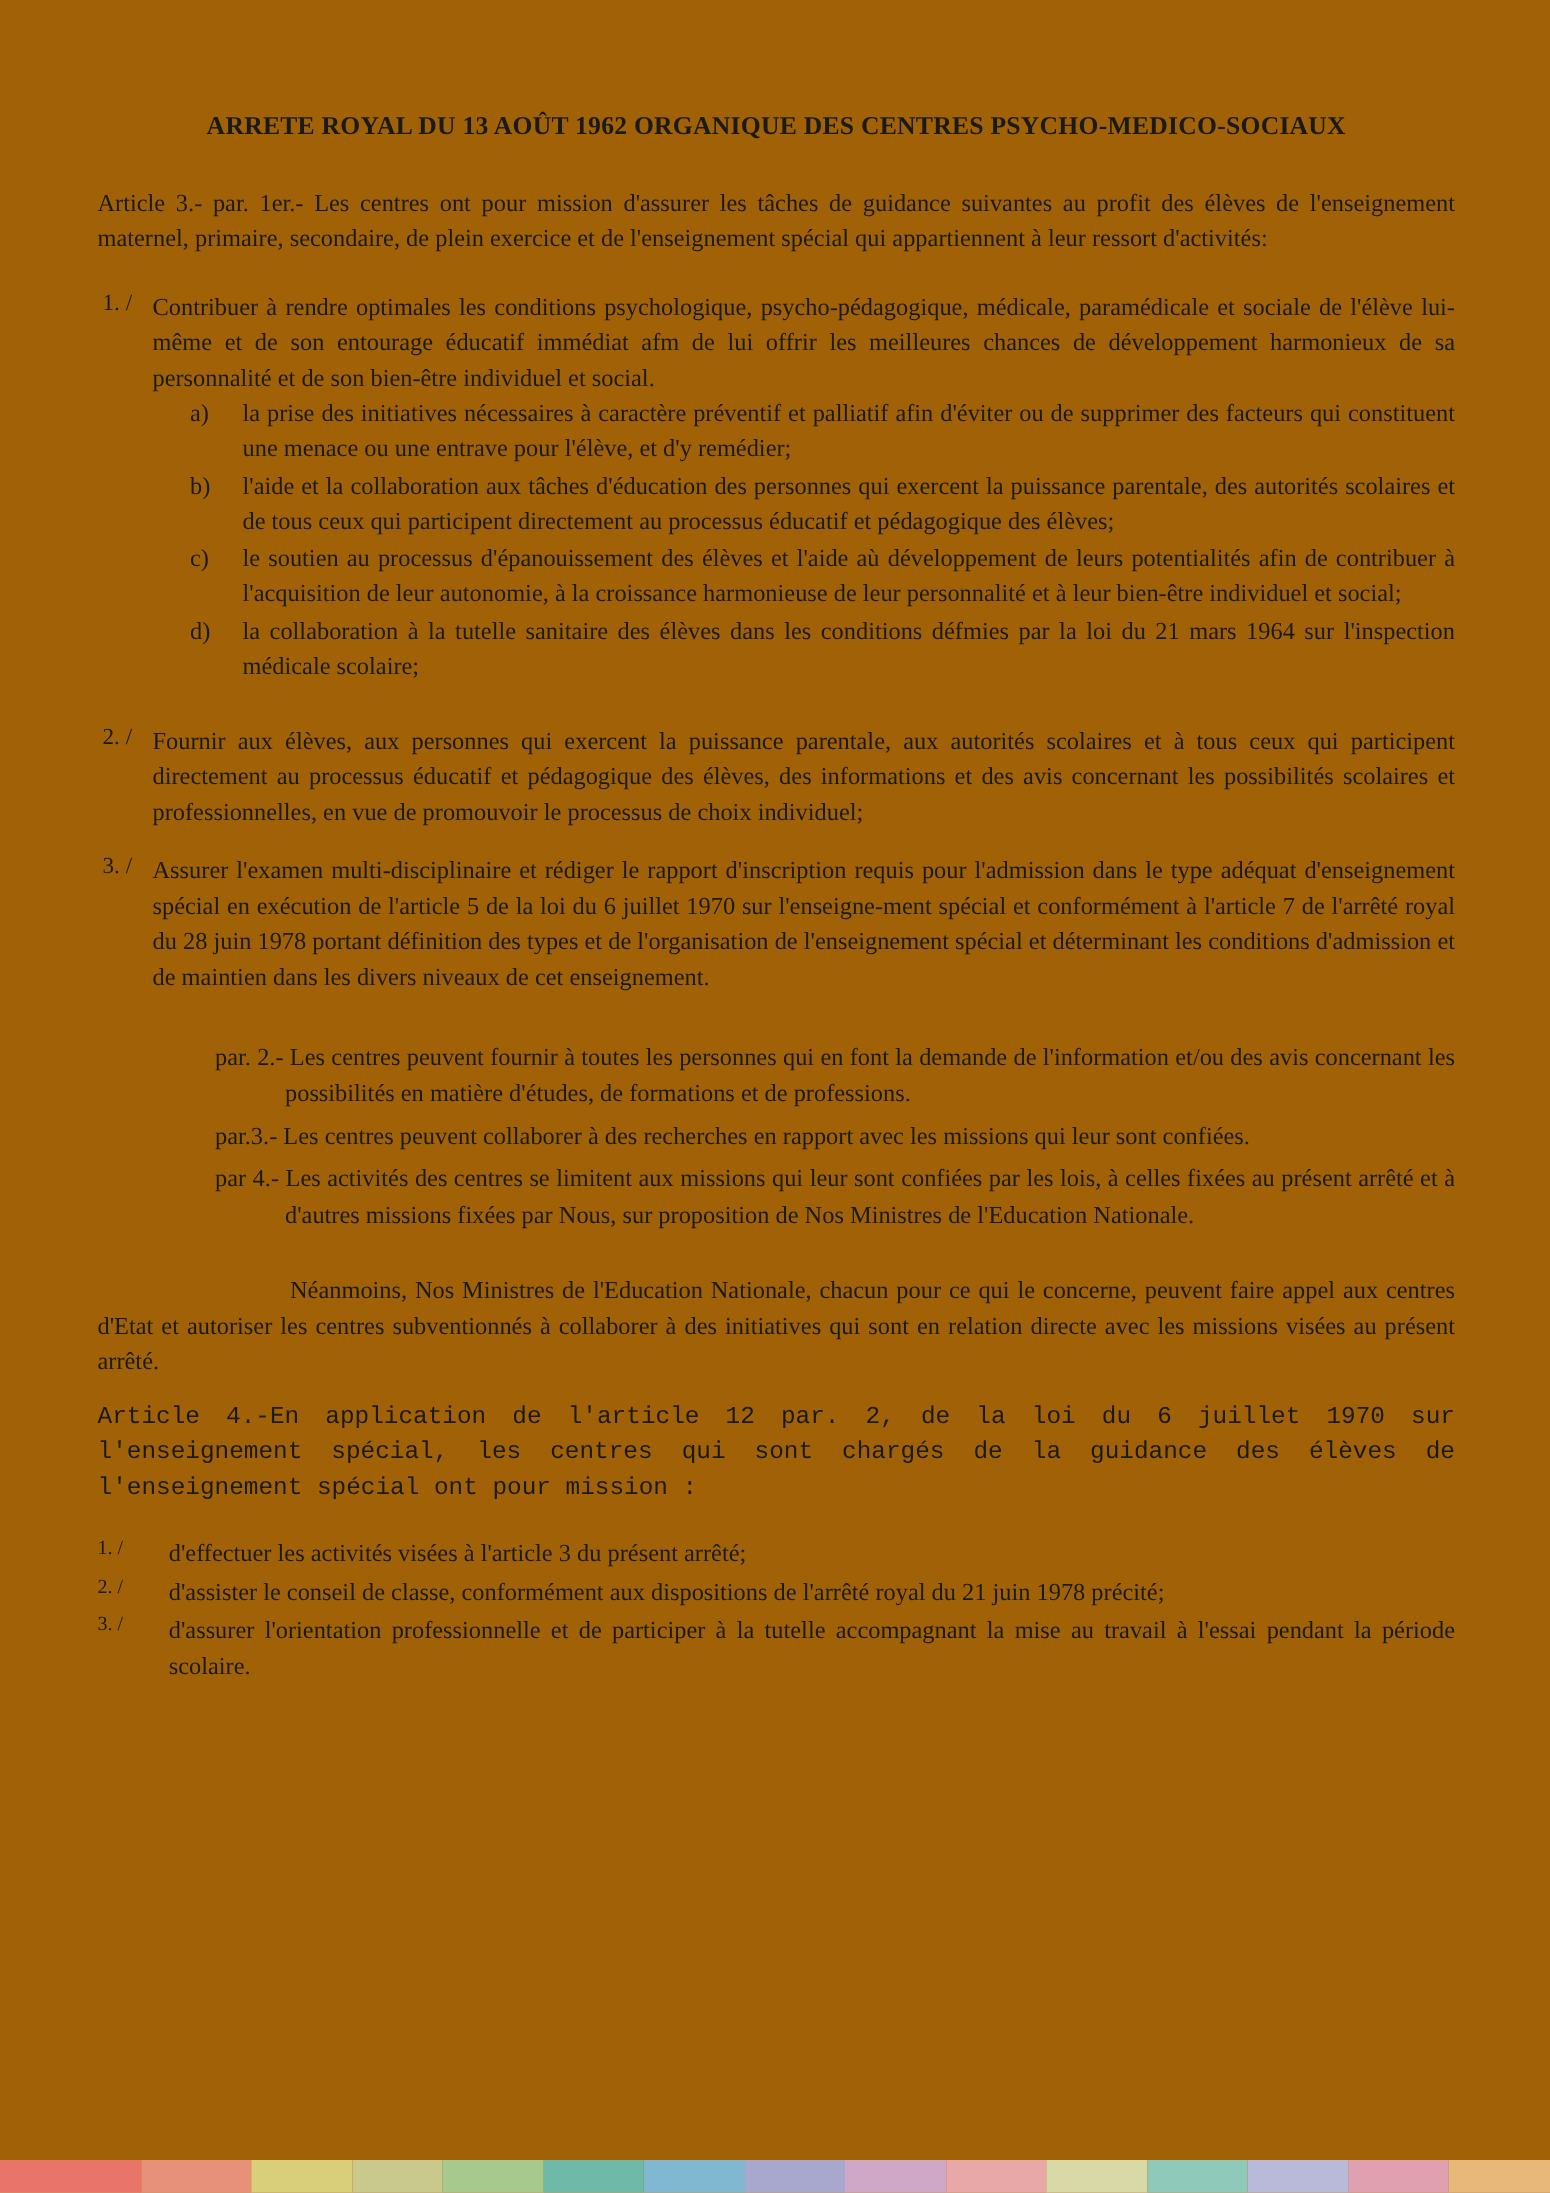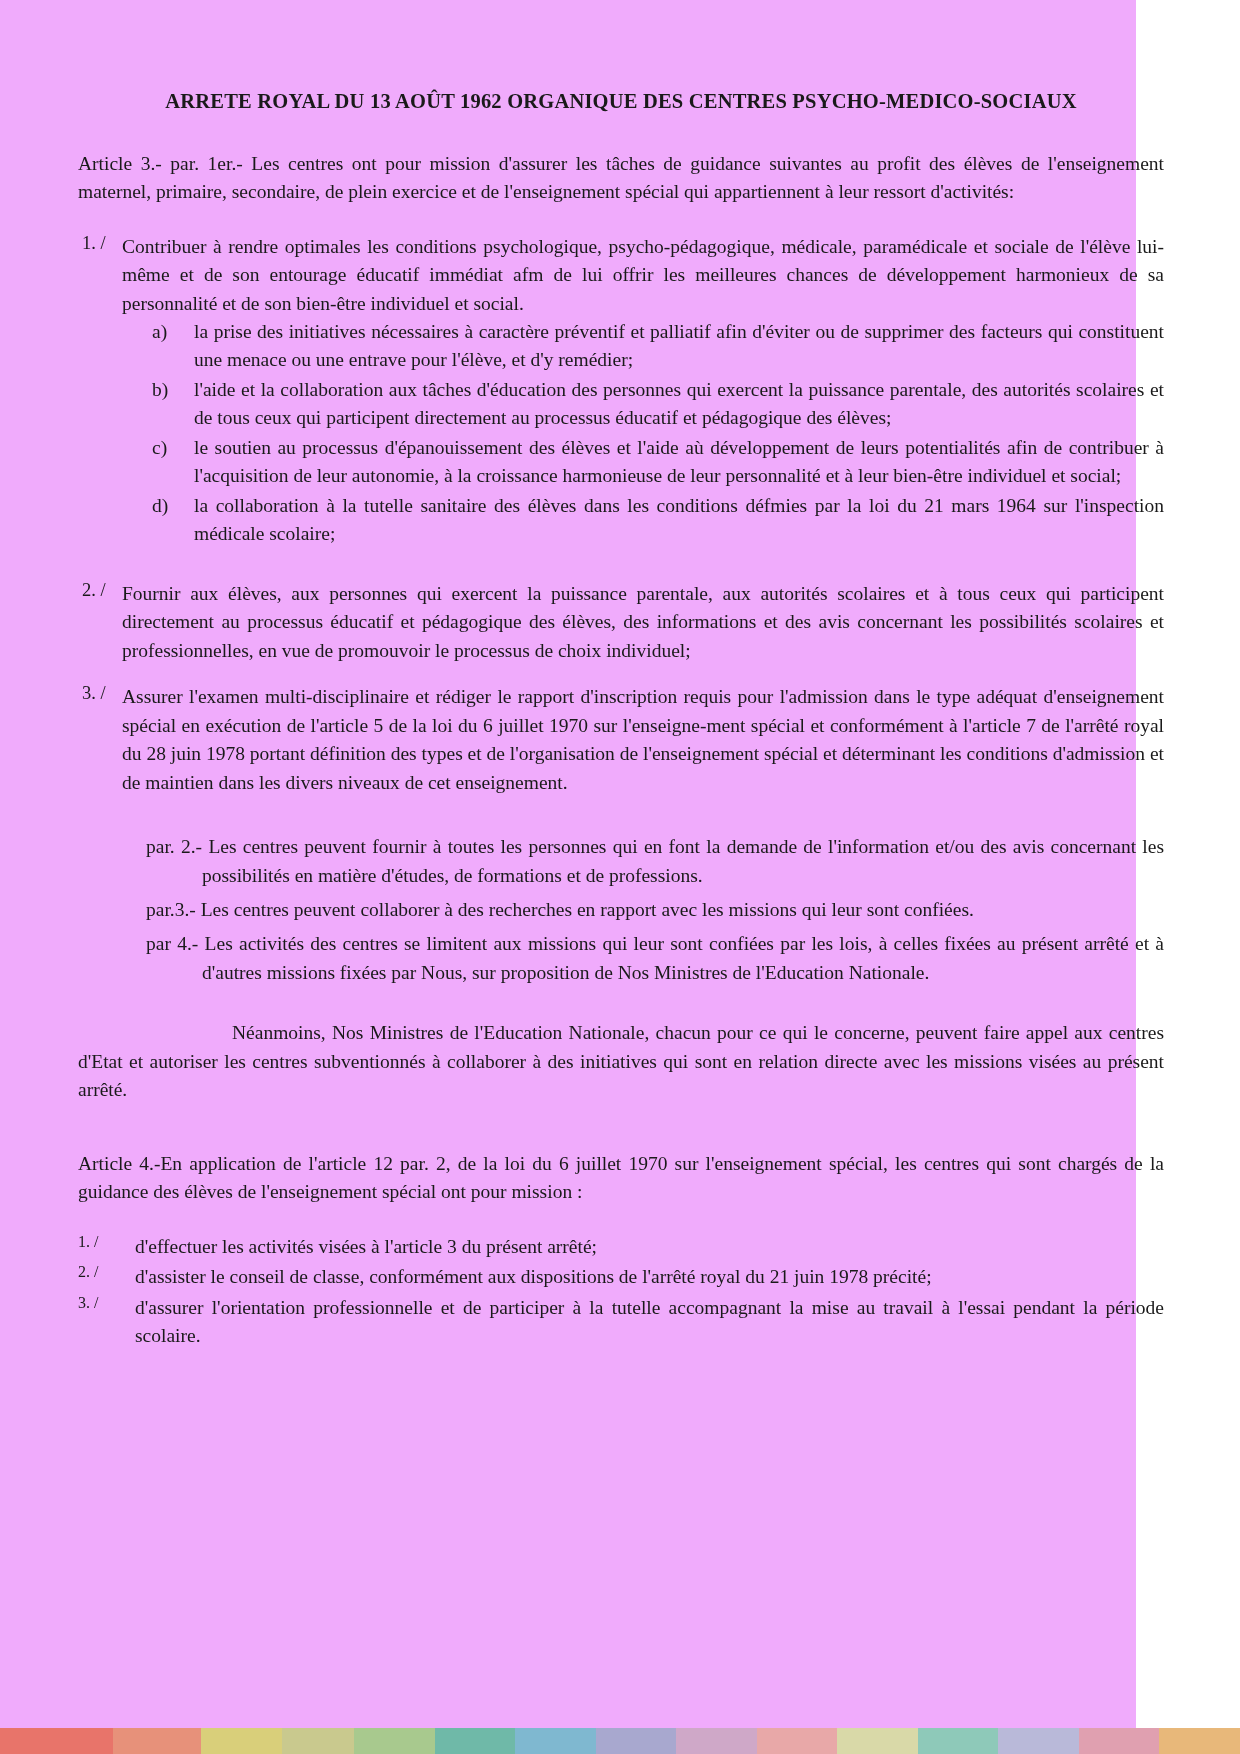--- a/index.html
+++ b/index.html
@@ -11,23 +11,23 @@
     width: 1240px;
     height: 1754px;
     position: relative;
     font-family: "Liberation Serif", serif;
     color: #1a1a1a;
     overflow: hidden;
   }
   .page {
     position: absolute;
     left: 0; top: 0;
-    width: 1136px;
+    width: 1240px;
     height: 1754px;
-    background: #f0abfc;
+    background: #a16207;
   }
   .content {
     position: absolute;
     left: 78px;
     top: 88px;
     width: 1086px;
   }
   .title-block {
     text-align: center;
     margin-bottom: 34px;
@@ -87,21 +87,21 @@
     flex: 0 0 auto;
     width: 42px;
     padding-left: 30px;
     box-sizing: content-box;
   }
   .alpha li .txt {
     flex: 1 1 auto;
   }
   .par-block {
     margin-top: 36px;
-    margin-left: 68px;
+    margin-left: 94px;
   }
   .par-item {
     display: flex;
     margin-bottom: 6px;
   }
   .par-item .txt {
     flex: 1 1 auto;
     text-indent: 0;
   }
   .par-item .txt .hang {
@@ -109,21 +109,22 @@
     padding-left: 56px;
     text-indent: -56px;
   }
   .neanmoins {
     margin-top: 32px;
   }
   .neanmoins .first {
     text-indent: 154px;
   }
   .article4 {
-    margin-top: 45px;
+    margin-top: 14px;
+    font-family: Liberation Mono, monospace;
   }
   .tail-list {
     margin-top: 26px;
   }
   .tail-item {
     display: flex;
     margin-bottom: 2px;
   }
   .tail-item .marker {
     flex: 0 0 auto;

